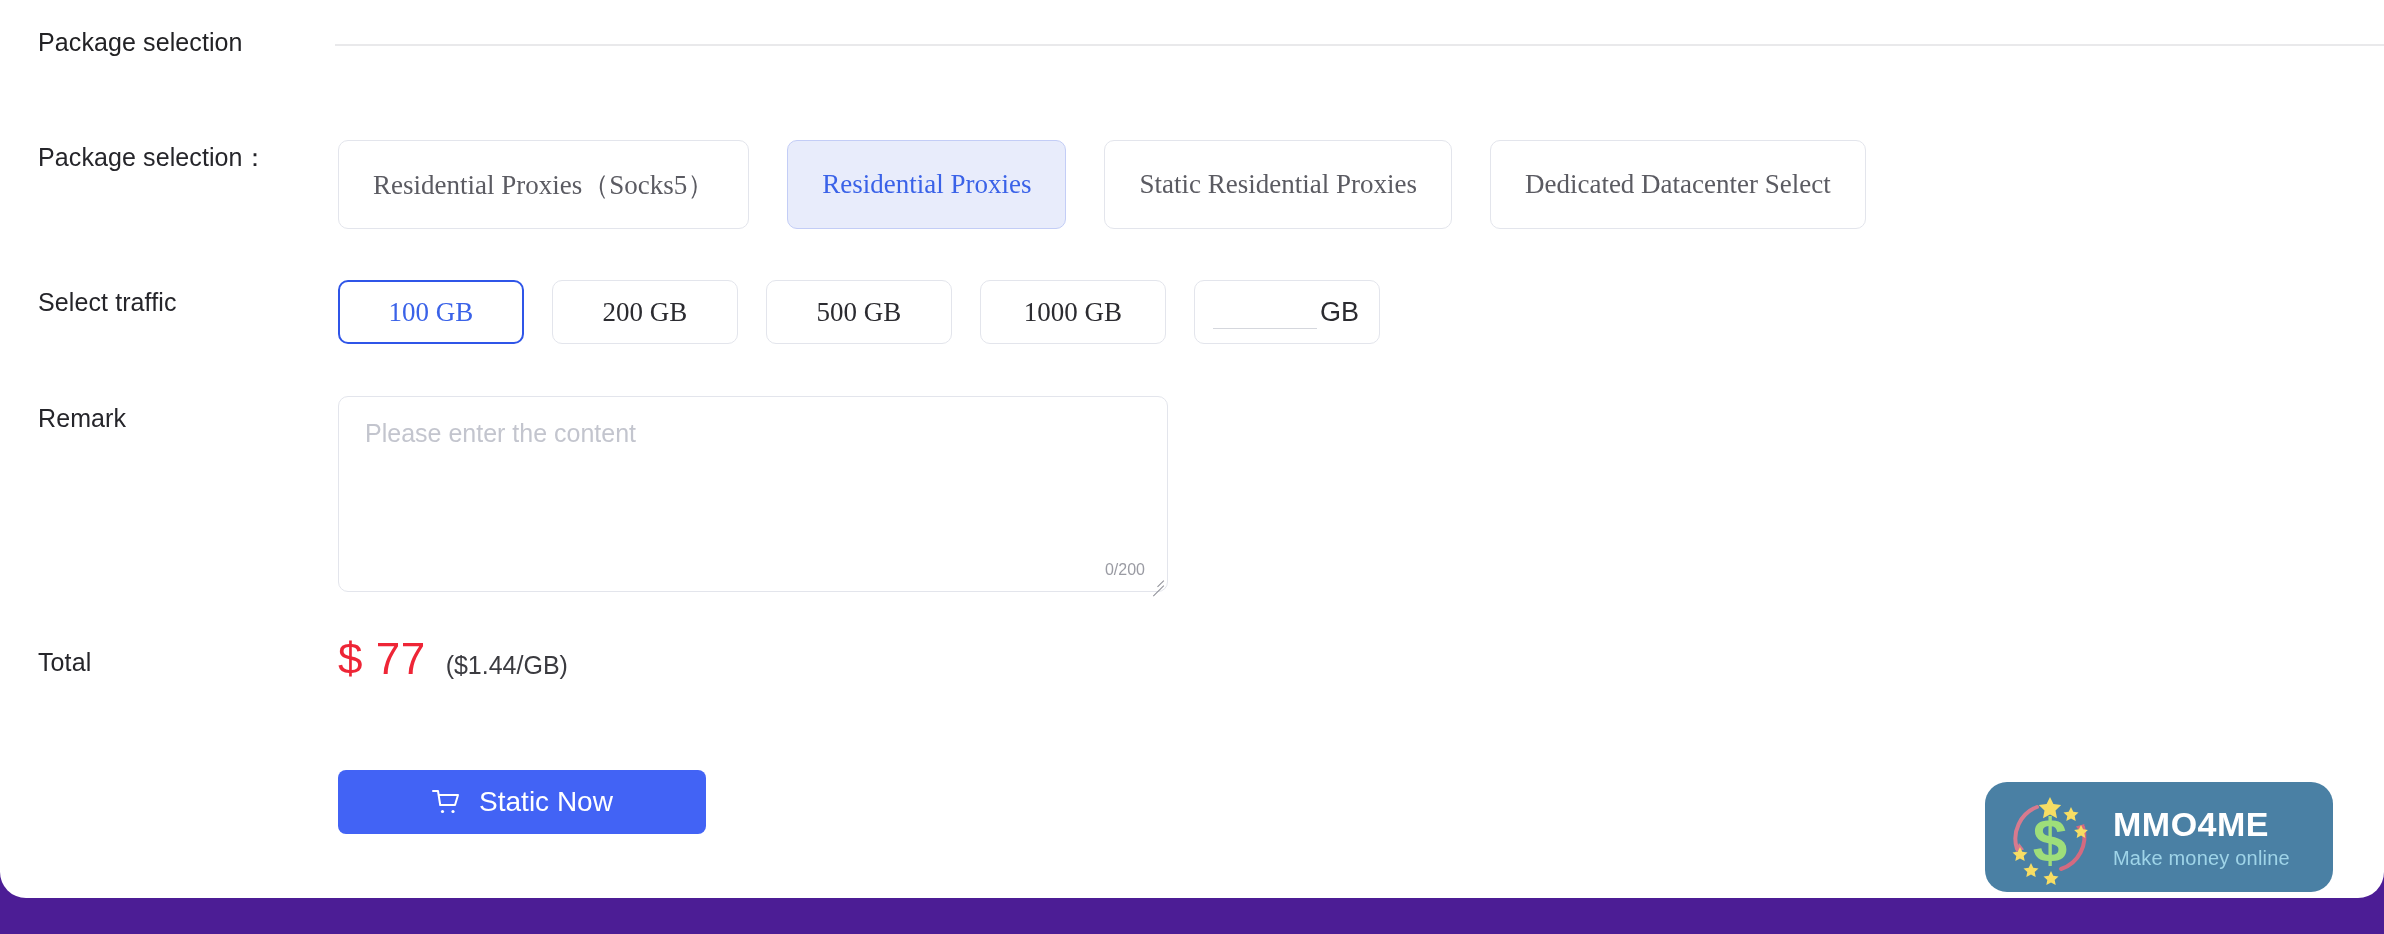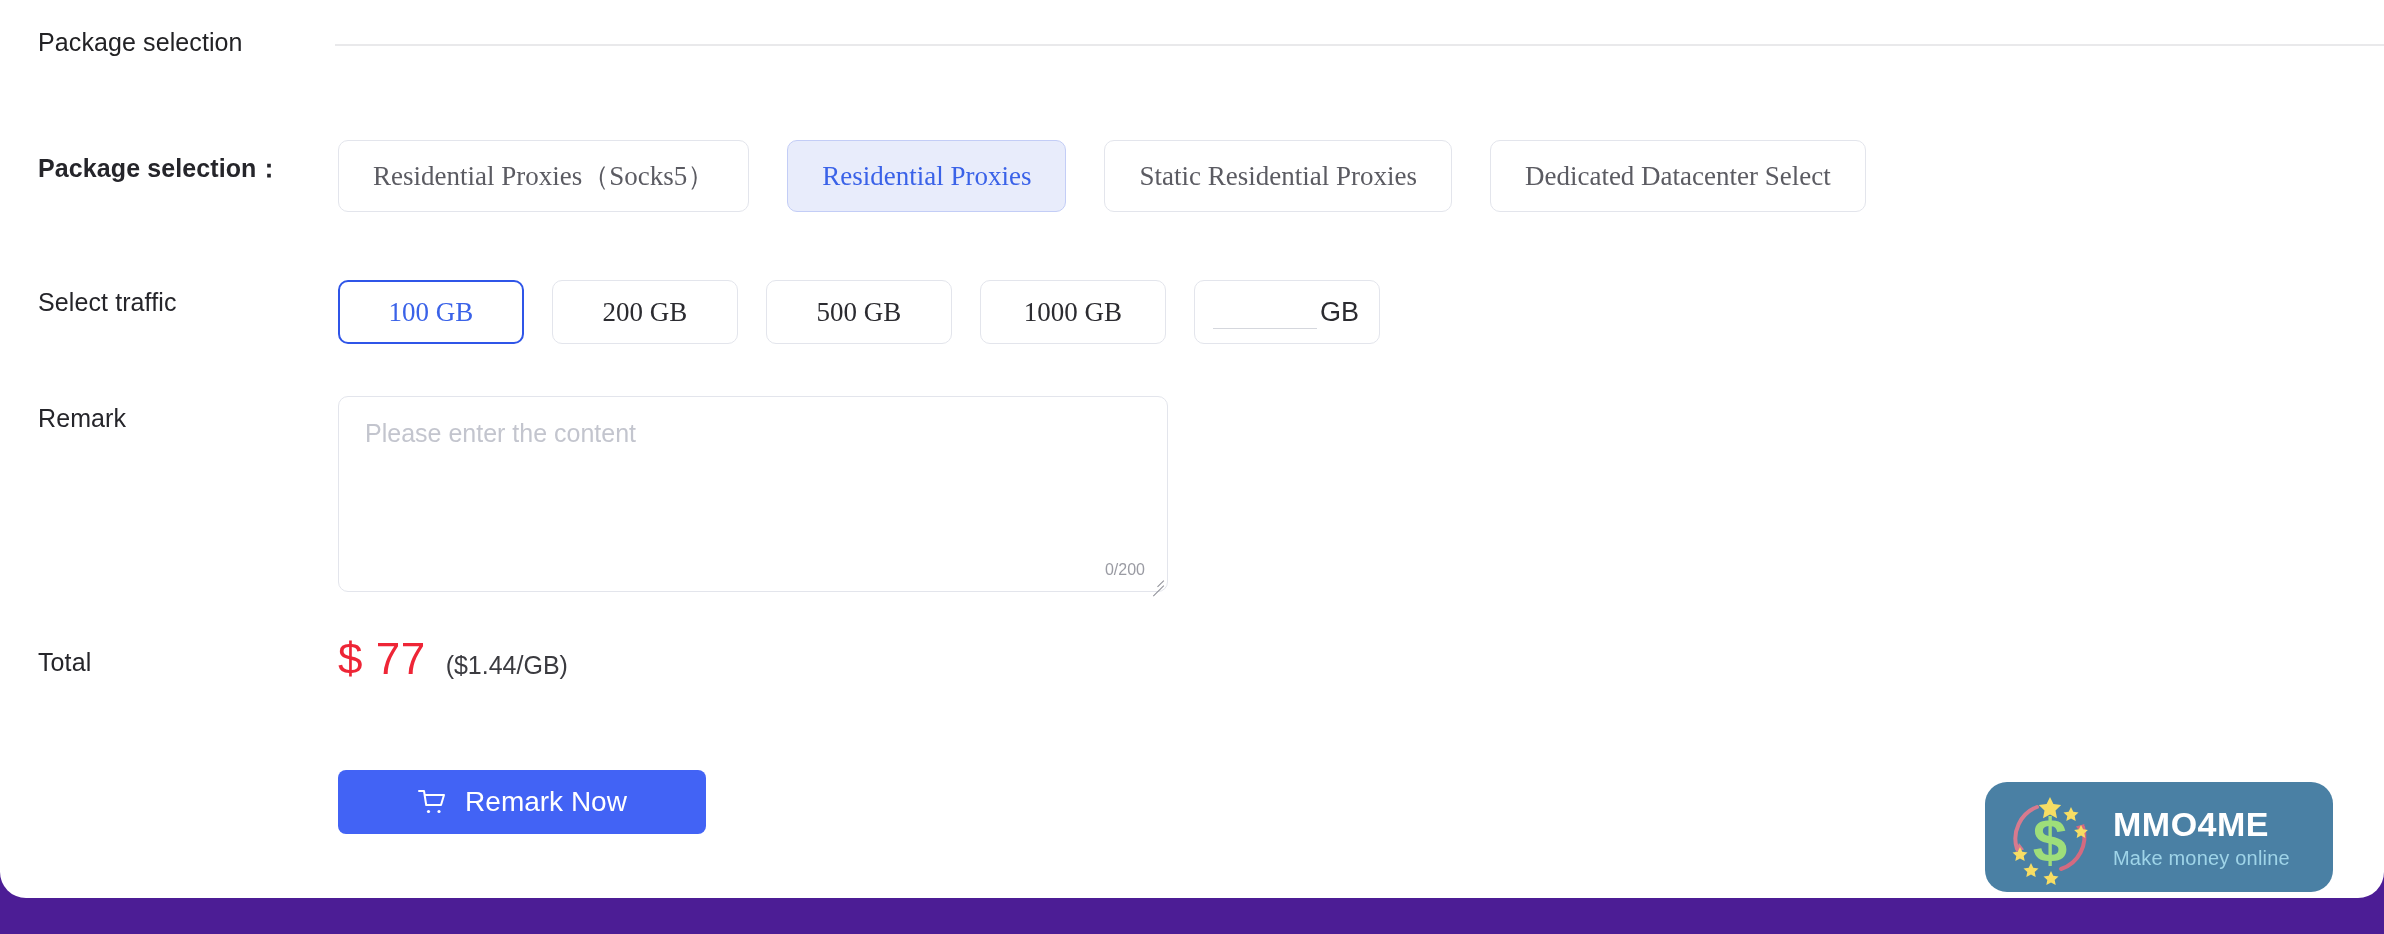--- a/index.html
+++ b/index.html
@@ -65,21 +65,21 @@
 
   
   .chips {
     position: absolute;
     left: 338px;
     top: 140px;
     display: flex;
     gap: 38px;
   }
   .chip {
-    height: 72px;
+    height: 89px;
     padding: 16px 34px;
     min-width: 120px;
     display: flex;
     align-items: center;
     justify-content: center;
     border: 1.6px solid #e3e5ec;
     border-radius: 10px;
     background: #ffffff;
     color: #5b5b62;
     font-family: "Liberation Serif", serif;
@@ -283,21 +283,21 @@
 <body>
 
 <div class="page">
   <div class="card">
 
     <div class="section-header">
       <div class="title">Package selection</div>
       <div class="rule"></div>
     </div>
 
-    <div class="row-label" style="left:38px; top:152px;font-weight:bold;">Package selection：</div>
+    <div class="row-label" style="left:38px; top:141px;">Package selection：</div>
 
     <div class="chips">
       <div class="chip">
         <span>Residential Proxies（Socks5）</span>
       </div>
       <div class="chip selected">
         <span>Residential Proxies</span>
       </div>
       <div class="chip">
         <span>Static Residential Proxies</span>
@@ -349,21 +349,21 @@
     </div>
 
     <button class="order-btn">
       <span>
         <svg width="30" height="28" viewBox="0 0 30 28" fill="none" stroke="#ffffff" stroke-width="2" stroke-linecap="round" stroke-linejoin="round">
           <path d="M2 3 H7 L9.2 17 H24 L27 7 H8"></path>
           <circle cx="11.5" cy="23.5" r="1.6" fill="#ffffff" stroke="none"></circle>
           <circle cx="22" cy="23.5" r="1.6" fill="#ffffff" stroke="none"></circle>
         </svg>
       </span>
-      <span>Remark Now</span>
+      <span>Static Now</span>
     </button>
 
   </div>
 
   <div class="watermark">
     <span class="wm-mark">
       <svg width="108" height="100" viewBox="0 0 108 100">
 
         <path d="M20 62 A34 34 0 0 1 40 20" fill="none" stroke="#d77a8e" stroke-width="4" stroke-linecap="round"></path>
         <path d="M22 56 L18.5 65 L27 62.5 Z" fill="#d77a8e"></path>

